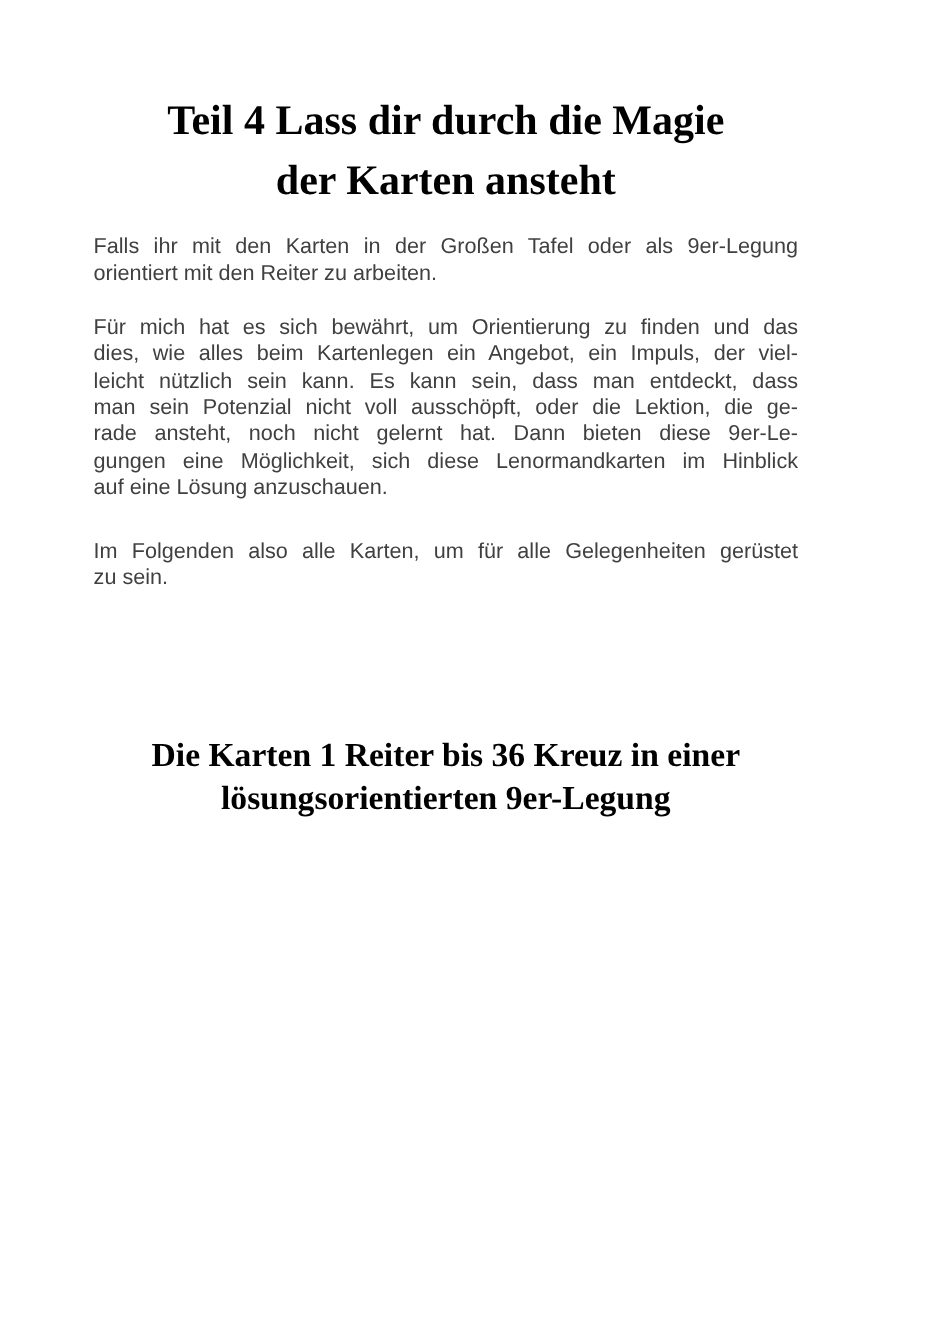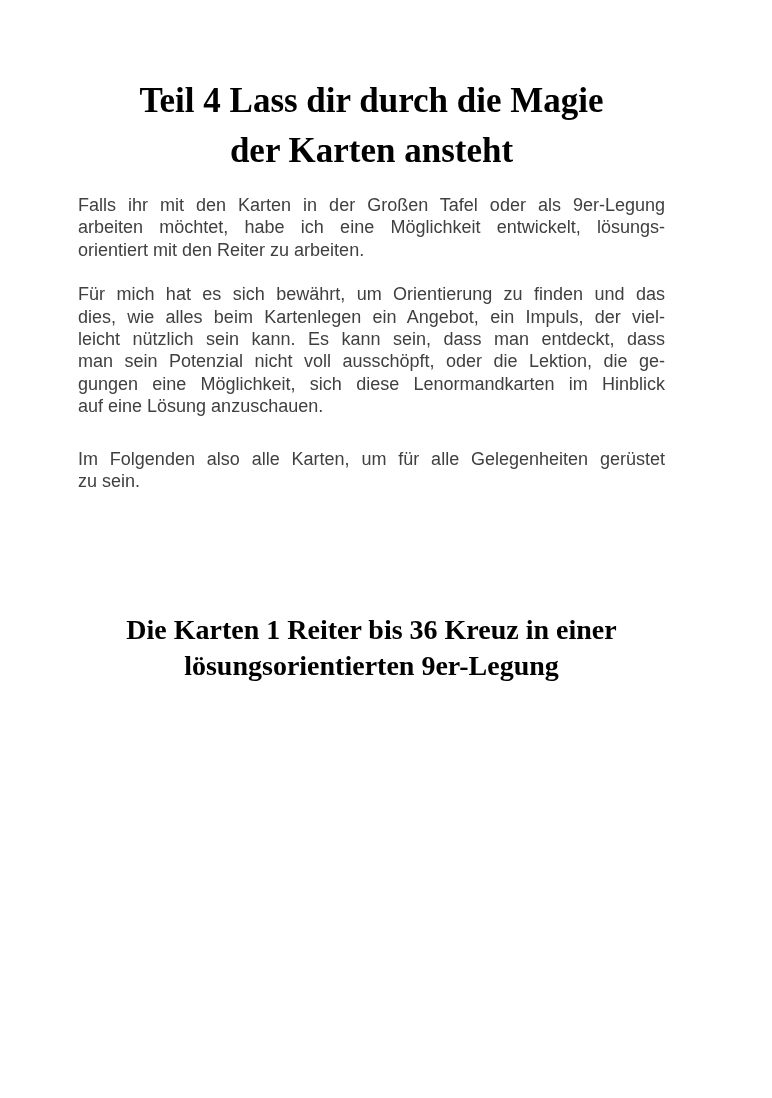--- a/index.html
+++ b/index.html
@@ -77,29 +77,29 @@
 <div class="page">
   <div class="column">
 
     <h1 class="chapter-title">
       <span>Teil 4 Lass dir durch die Magie</span>
       <span>der Karten ansteht</span>
     </h1>
 
     <p class="body-para p1">
       <span class="jl">Falls ihr mit den Karten in der Großen Tafel oder als 9er-Legung</span>
-      <span class="jl">arbeiten möchtet, habe ich eine Möglichkeit entwickelt, lösungs-</span>
       <span class="jl last">orientiert mit den Reiter zu arbeiten.</span>
     </p>
 
     <p class="body-para p2">
       <span class="jl">Für mich hat es sich bewährt, um Orientierung zu finden und das</span>
       <span class="jl">dies, wie alles beim Kartenlegen ein Angebot, ein Impuls, der viel-</span>
       <span class="jl">leicht nützlich sein kann. Es kann sein, dass man entdeckt, dass</span>
       <span class="jl">man sein Potenzial nicht voll ausschöpft, oder die Lektion, die ge-</span>
+      <span class="jl">rade ansteht, noch nicht gelernt hat. Dann bieten diese 9er-Le-</span>
       <span class="jl">gungen eine Möglichkeit, sich diese Lenormandkarten im Hinblick</span>
       <span class="jl last">auf eine Lösung anzuschauen.</span>
     </p>
 
     <p class="body-para p3">
       <span class="jl">Im Folgenden also alle Karten, um für alle Gelegenheiten gerüstet</span>
       <span class="jl last">zu sein.</span>
     </p>
 
     <h2 class="section-title">

